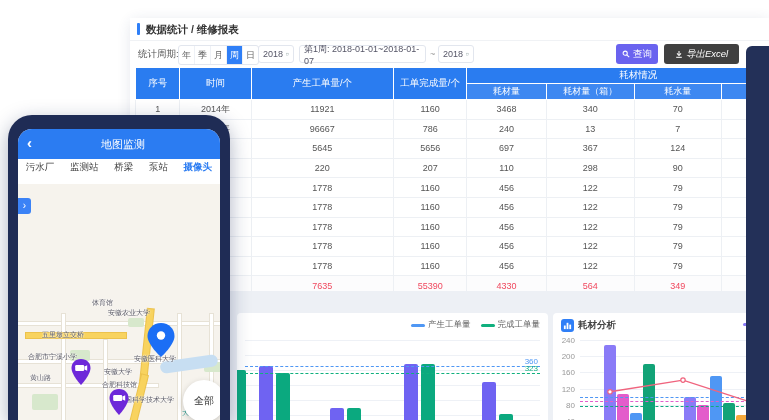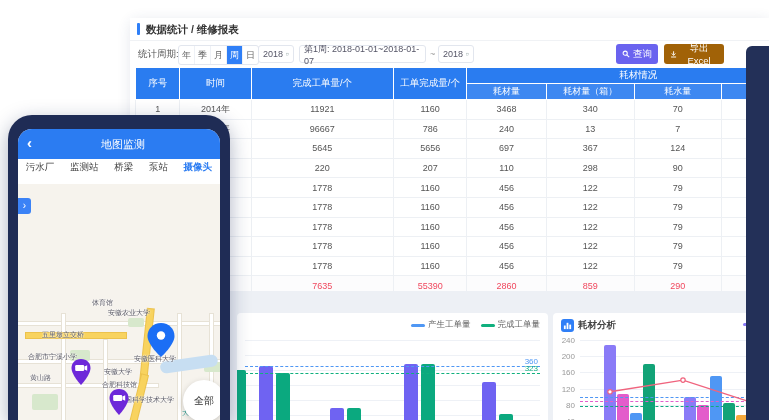--- a/index.html
+++ b/index.html
@@ -24,21 +24,21 @@
   .pick{top:4px;height:18px;border:1px solid #e2e6ee;border-radius:3px;background:#fff;
         font-size:9px;color:#556;display:flex;align-items:center;padding:0 4px;gap:3px;box-sizing:border-box;}
   .year1{left:128px;width:36px;}
   .week1{left:169px;width:127px;}
   .tilde{left:300px;top:8px;font-size:9px;color:#999;}
   .year2{left:308px;width:36px;}
   .week2{left:349px;width:130px;}
   .btn{top:3px;height:20px;border-radius:3px;color:#fff;font-size:9.5px;display:flex;align-items:center;
        justify-content:center;gap:3px;cursor:pointer;border:none;}
   .btn-query{left:486px;width:42px;background:#6a63ef;}
-  .btn-export{left:534px;width:60px;background:#a16207;}
+  .btn-export{left:534px;width:75px;background:#404040;font-style:italic;}
 
   
   .table-wrap{left:5px;top:49px;width:634px;height:224px;overflow:hidden;}
   table{border-collapse:collapse;table-layout:fixed;width:675px;}
   th,td{border:1px solid #edf0f4;text-align:center;overflow:hidden;white-space:nowrap;}
   thead th{background:#2a7cf0;color:#fff;font-weight:normal;font-size:9.5px;border-color:rgba(255,255,255,.22);}
   thead tr.grp th{height:12px;}
   thead tr.subr th{height:13px;}
   th.sub{filter:blur(.5px);opacity:.9;font-size:9px;margin-left:36px;}
   tbody td{height:16.6px;font-size:9px;color:#555;background:#fff;}
@@ -153,21 +153,21 @@
           <col style="width:71px">
           <col style="width:77px">
           <col style="width:85px">
           <col style="width:85px">
           <col style="width:85px">
         </colgroup>
         <thead>
           <tr class="grp">
             <th rowspan="2">序号</th>
             <th rowspan="2">时间</th>
-            <th rowspan="2">完成工单量/个</th>
+            <th rowspan="2">产生工单量/个</th>
             <th rowspan="2">工单完成量/个</th>
             <th colspan="4">耗材情况</th>
           </tr>
           <tr class="subr">
             <th class="sub">耗材量</th>
             <th class="sub">耗材量（箱）</th>
             <th class="sub">耗水量</th>
             <th class="sub">水量</th>
           </tr>
         </thead>
@@ -259,23 +259,23 @@
             <td>1160</td>
             <td>456</td>
             <td>122</td>
             <td>79</td>
             <td>67</td>
           </tr>
           <tr class="total">
             <td colspan="2">合计</td>
             <td>7635</td>
             <td>55390</td>
-            <td>2860</td>
-            <td>859</td>
-            <td>290</td>
+            <td>4330</td>
+            <td>564</td>
+            <td>349</td>
             <td>334</td>
           </tr>
         </tbody>
       </table>
   </div>
 
   <div class="abs charts-bg">
     <div class="abs card card-left" id="chart-left">
       <div class="abs legend" id="left-legend">
           <span class="lg-item">

